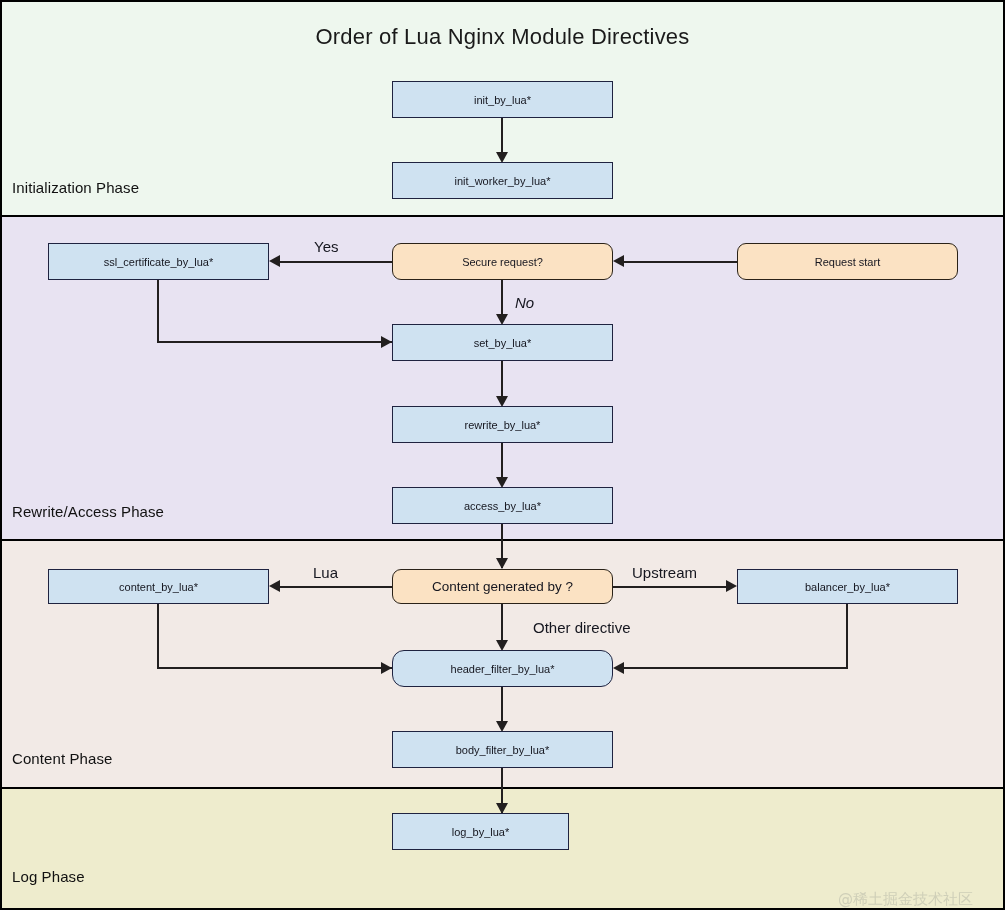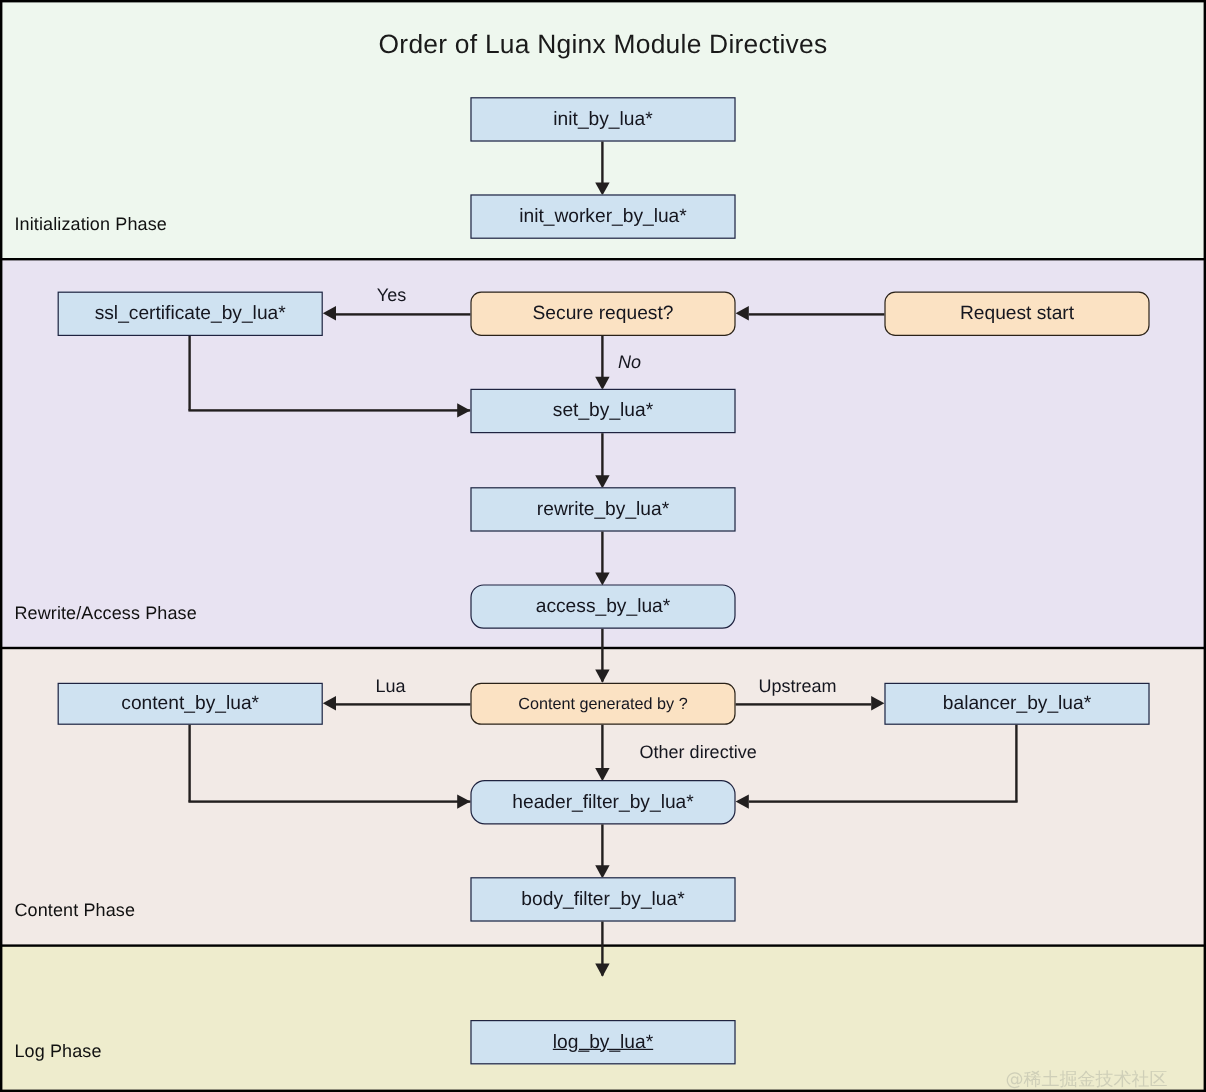--- a/index.html
+++ b/index.html
@@ -20,21 +20,21 @@
   .title{
     position:absolute;
     width:1005px;text-align:center;
     font-size:22px;color:#1a1a1a;
     letter-spacing:.2px;
   }
   .node{
     position:absolute;box-sizing:border-box;
     display:flex;align-items:center;justify-content:center;
     border:1.6px solid #20223f;
-    font-size:16px;color:#15161f;
+    font-size:11px;color:#15161f;
     white-space:nowrap;
   }
   .node.blue{background:#cfe2f1;border-color:#1f2340;}
   .node.orange{background:#fbe2c3;border-color:#2a2218;border-radius:9px;}
   .node.small{font-size:13.5px;}
   .edge{position:absolute;background:#221f1f;}
   .edge.h{height:2px;}
   .edge.v{width:2px;}
   .arrow{position:absolute;width:0;height:0;}
   .arrow.down{border-left:6px solid transparent;border-right:6px solid transparent;border-top:11px solid #221f1f;}
@@ -101,21 +101,21 @@
   <div class="node blue" style="left:392px;top:324px;width:221px;height:37px;">set_by_lua*</div>
 
   <div class="edge v" style="left:501px;top:361px;height:40px;"></div>
   <div class="arrow down" style="left:496px;top:396px;"></div>
 
   <div class="node blue" style="left:392px;top:406px;width:221px;height:37px;">rewrite_by_lua*</div>
 
   <div class="edge v" style="left:501px;top:443px;height:40px;"></div>
   <div class="arrow down" style="left:496px;top:477px;"></div>
 
-  <div class="node blue" style="left:392px;top:487px;width:221px;height:37px;border-radius:11px;">access_by_lua*</div>
+  <div class="node blue" style="left:392px;top:487px;width:221px;height:37px;">access_by_lua*</div>
 
   <div class="edge v" style="left:501px;top:524px;height:44px;"></div>
   <div class="arrow down" style="left:496px;top:558px;"></div>
 
   <div class="node orange small" style="left:392px;top:569px;width:221px;height:35px;">Content generated by ?</div>
 
   <div class="node blue" style="left:48px;top:569px;width:221px;height:35px;">content_by_lua*</div>
 
   <div class="node blue" style="left:737px;top:569px;width:221px;height:35px;">balancer_by_lua*</div>
 
@@ -142,18 +142,18 @@
   <div class="node blue" style="left:392px;top:650px;width:221px;height:37px;border-radius:12px;">header_filter_by_lua*</div>
 
   <div class="edge v" style="left:501px;top:687px;height:40px;"></div>
   <div class="arrow down" style="left:496px;top:721px;"></div>
 
   <div class="node blue" style="left:392px;top:731px;width:221px;height:37px;">body_filter_by_lua*</div>
 
   <div class="edge v" style="left:501px;top:768px;height:45px;"></div>
   <div class="arrow down" style="left:496px;top:803px;"></div>
 
-  <div class="node blue" style="left:392px;top:850px;width:221px;height:37px;text-decoration:underline;">log_by_lua*</div>
+  <div class="node blue" style="left:392px;top:813px;width:177px;height:37px;">log_by_lua*</div>
 
   <div class="watermark" style="left:838px;top:877px;margin-top:13px;">@稀土掘金技术社区</div>
 
   <div class="frame"></div>
 </div>
 
 </body></html>

